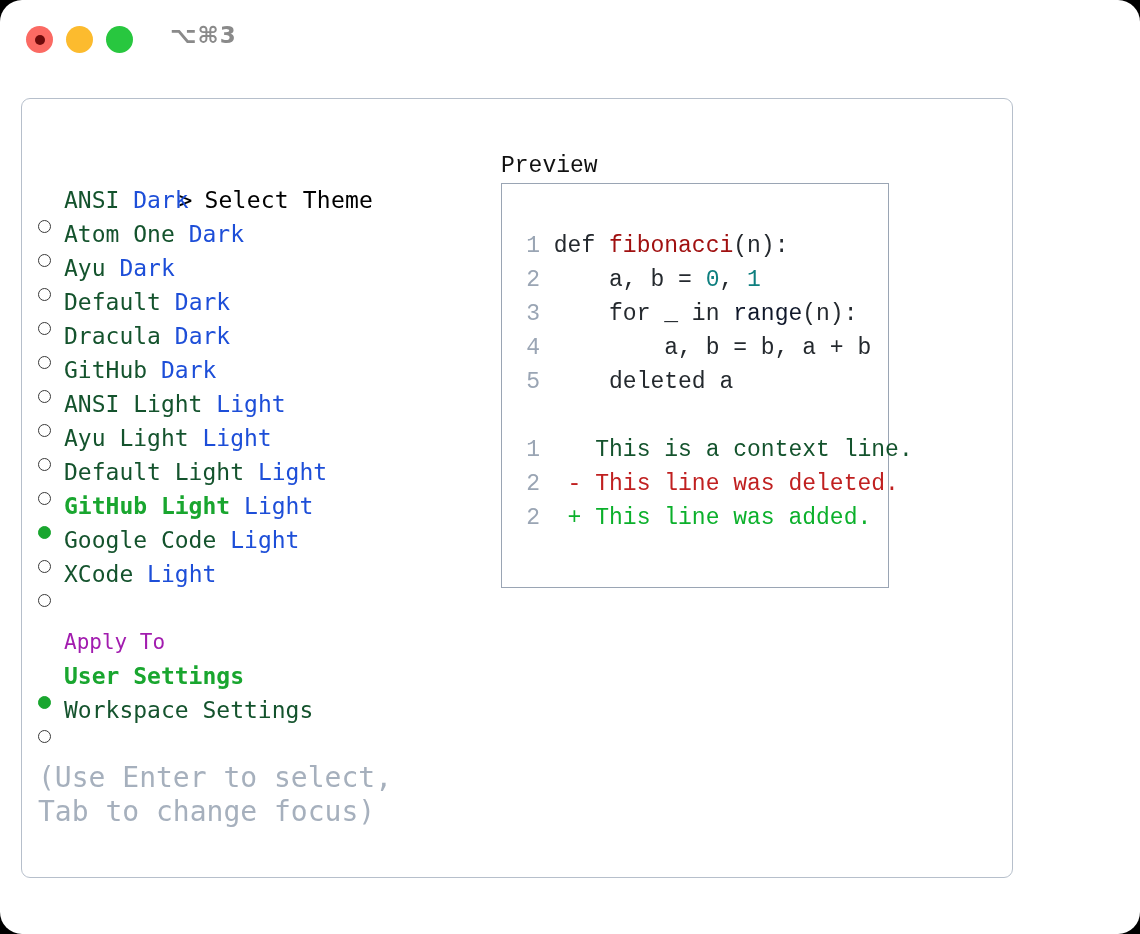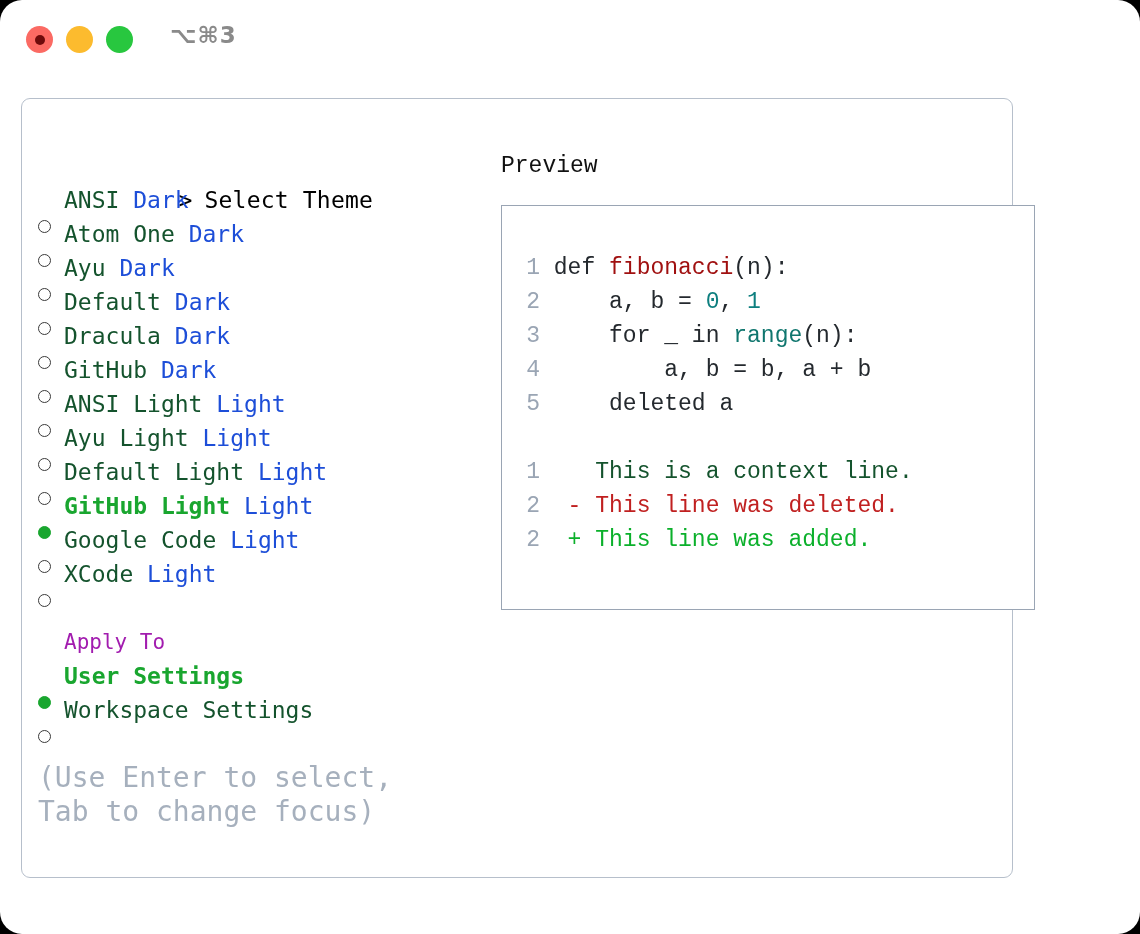--- a/index.html
+++ b/index.html
@@ -161,22 +161,21 @@
     width: 500px;
     font-family: Liberation Mono, monospace;
   }
   #preview-title {
     font-size: 23px;
     line-height: 34px;
     color: #111111;
     font-weight: normal;
   }
   #preview-box {
-    margin-top: 22px;
-    width: 534px;
+    width: 388px;
     height: 405px;
     box-sizing: border-box;
     border: 1.5px solid #9aa5b4;
     background: #ffffff;
     position: relative;
   }
   #preview-inner {
     position: absolute;
     left: 16px;
     top: 45px;
@@ -191,21 +190,21 @@
   .gutter {
     display: inline-block;
     width: 22px;
     text-align: right;
     color: #9aa5b4;
   }
   .code-text { color: #24292e; }
 
   .tok-fn   { color: #a01010; }
   .tok-num  { color: #0e7f7f; }
-  .tok-call { color: #0f766e; }
+  .tok-call { color: #0f172a; }
   .tok-kw   { color: #24292e; }
 
   .diff-gap { height: 34px; }
   .diff-ctx { color: #14532d; }
   .diff-del { color: #c02020; }
   .diff-add { color: #0bb02b; }
 </style>
 </head>
 <body>
 

